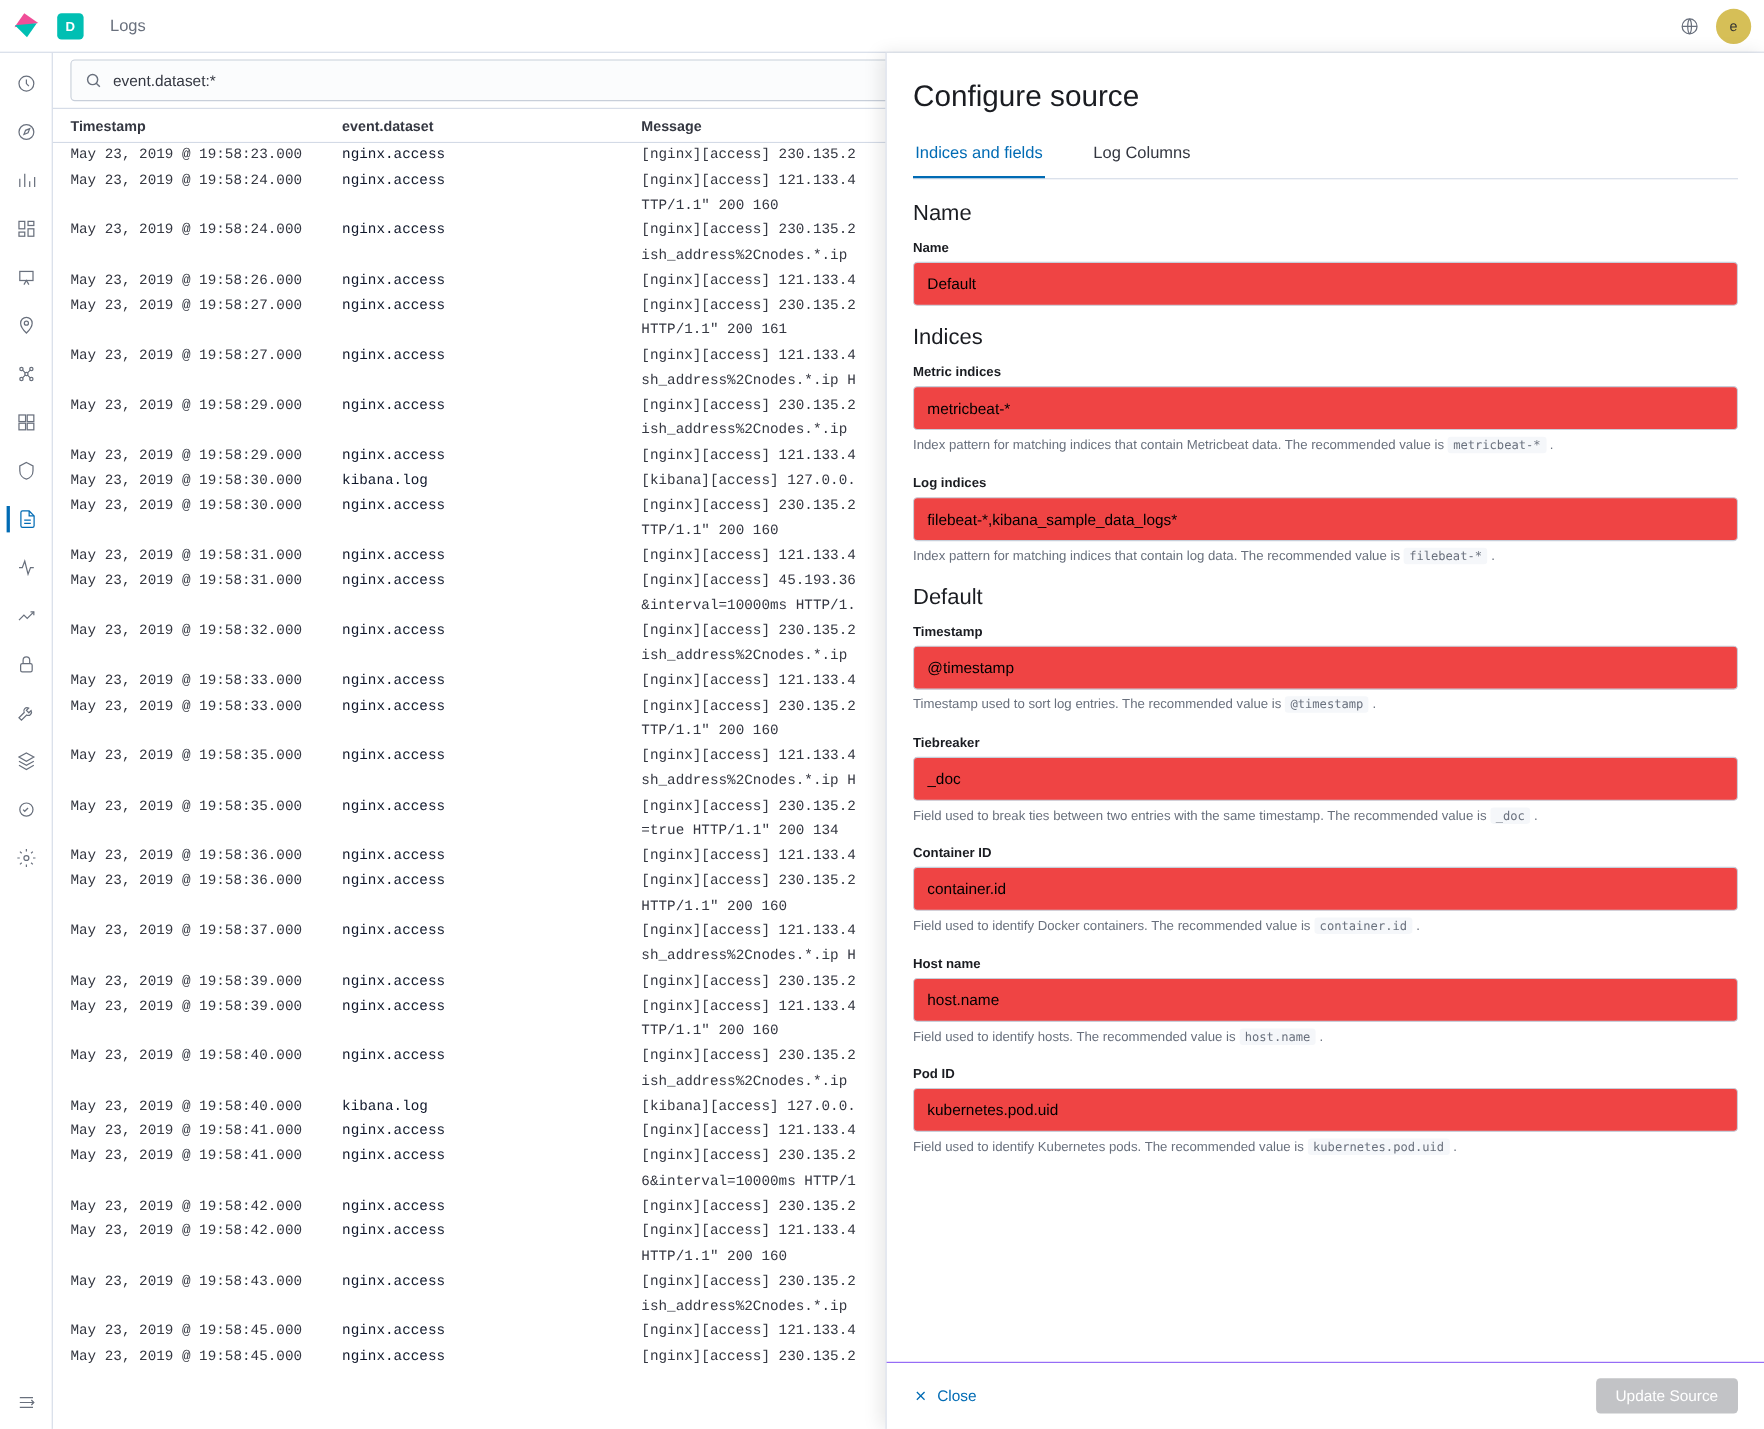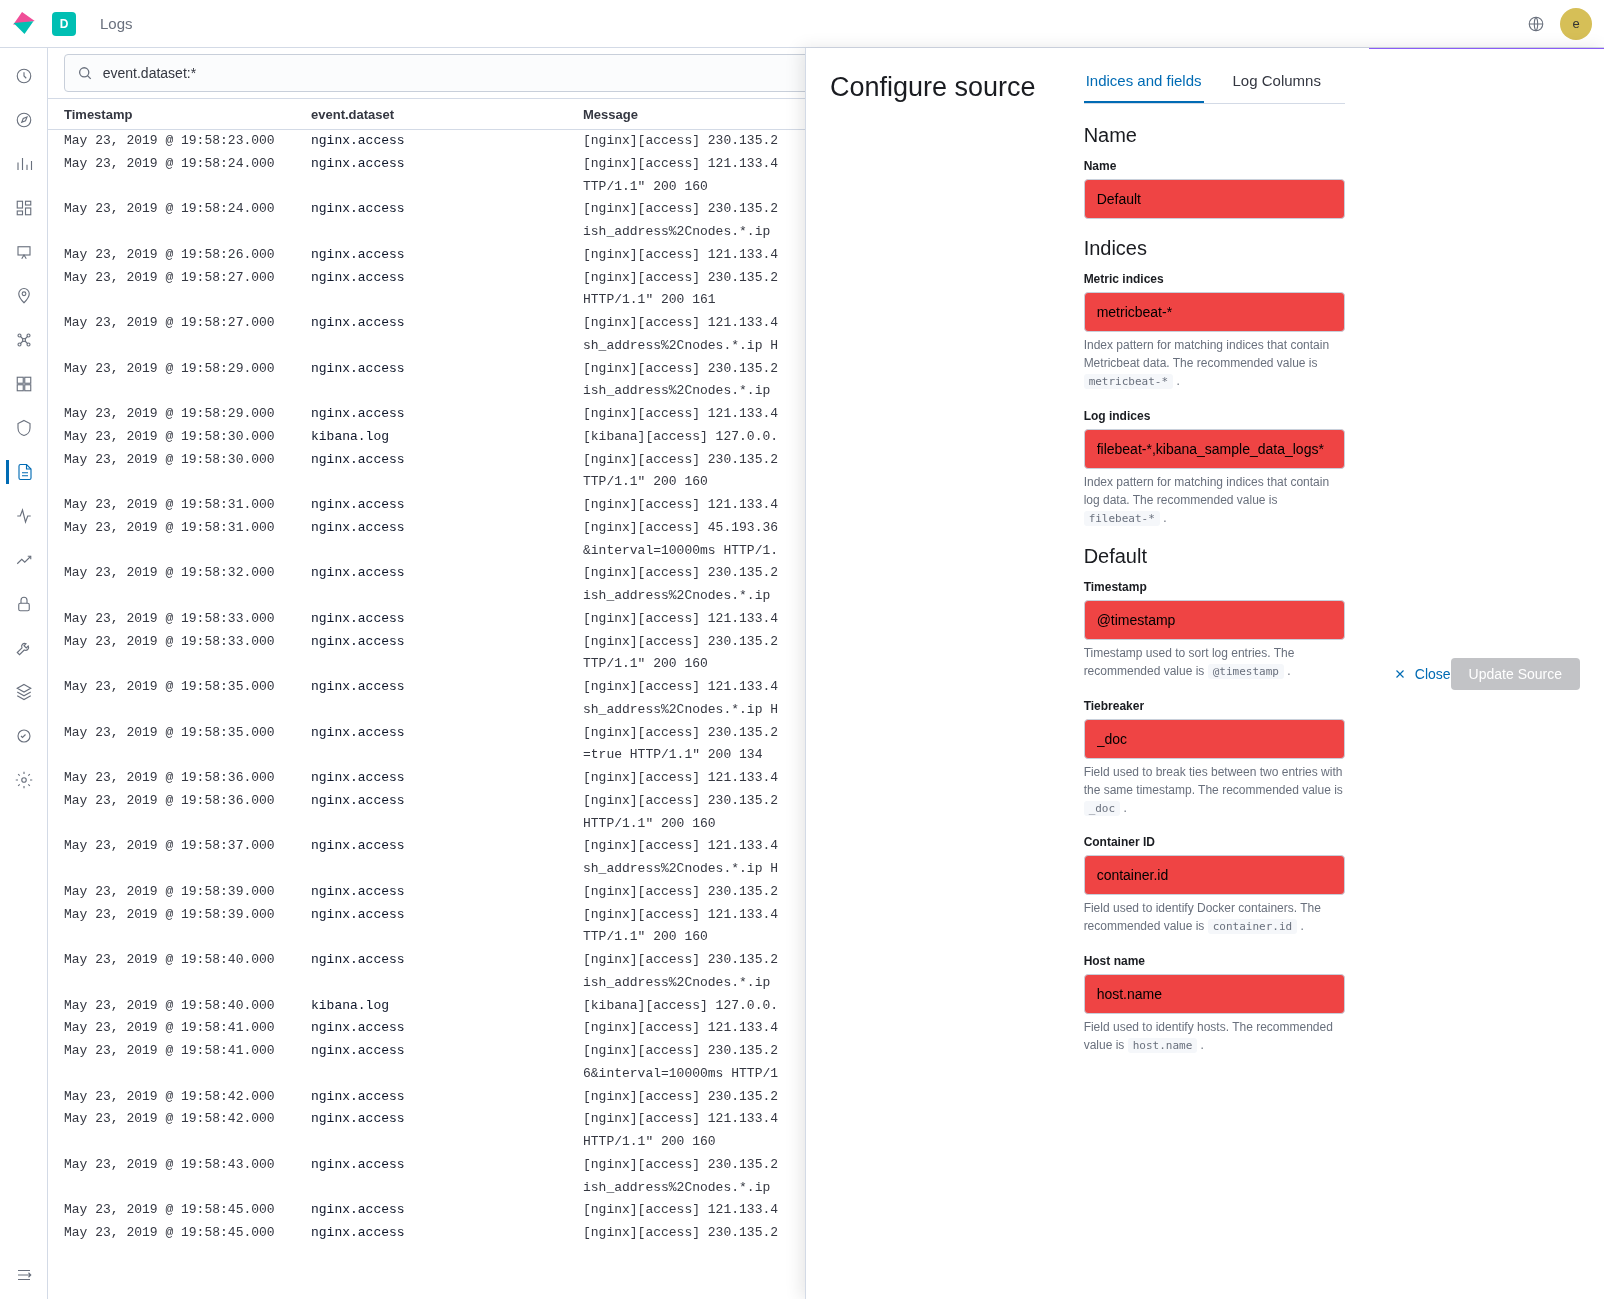--- a/index.html
+++ b/index.html
@@ -27,27 +27,27 @@
 .search-bar .search-box svg { width:16px; height:16px; stroke:#69707d; fill:none; stroke-width:2; margin-right:10px; }
 .search-bar input { border:none; background:transparent; outline:none; font-size:14px; width:100%; font-family:inherit; color:#343741; }
 .cols-header { height:32px; border-top:1px solid #d3dae6; border-bottom:1px solid #d3dae6; display:flex; align-items:center; font-size:13px; font-weight:700; padding-left:16px; }
 .cols-header .c1 { width:247px; }
 .cols-header .c2 { width:272px; }
 .log-rows { flex:1; overflow:hidden; font-family:"SFMono-Regular",Consolas,"Liberation Mono",Menlo,monospace; font-size:13px; padding-left:16px; line-height:1.75; }
 .log-row { display:flex; align-items:flex-start; }
 .log-row .c1 { width:247px; flex:none; color:#343741; white-space:pre; }
 .log-row .c2 { width:272px; flex:none; color:#0f172a; }
 .log-row .c3 { flex:1; color:#343741; overflow:hidden; word-break:break-all; }
-.flyout { position:absolute; right:0; top:48px; bottom:0; width:799px; background:#fff; box-shadow:-4px 0 16px rgba(0,0,0,0.1); display:flex; flex-direction:row; border-left:1px solid #d3dae6; }
+.flyout { position:absolute; right:0; top:48px; bottom:0; width:799px; background:#fff; box-shadow:-4px 0 16px rgba(0,0,0,0.1); display:flex; flex-direction:column; border-left:1px solid #d3dae6; }
 .flyout-header { padding:24px 24px 4px; }
 .flyout-header h1 { font-size:27px; font-weight:400; color:#1a1c21; }
 .flyout-body { flex:1; overflow-y:auto; padding:0 24px 20px; }
 .flyout-body::-webkit-scrollbar { width:10px; }
 .flyout-body::-webkit-scrollbar-thumb { background:#c8cfda; border-radius:5px; }
-.tabs { display:flex; gap:27px; border-bottom:1px solid #d3dae6; margin-bottom:20px; margin-top:12px; }
+.tabs { display:flex; gap:42px; border-bottom:1px solid #d3dae6; margin-bottom:20px; margin-top:12px; }
 .tabs .tab { padding:12px 2px; font-size:15px; color:#343741; cursor:pointer; border-bottom:2px solid transparent; }
 .tabs .tab.active { color:#006bb4; border-bottom-color:#006bb4; font-weight:500; }
 .flyout h2 { font-size:20px; font-weight:400; color:#1a1c21; margin:8px 0 12px; }
 .form-row { margin-bottom:18px; }
 .form-row label { display:block; font-size:12px; font-weight:600; color:#1a1c21; margin-bottom:6px; }
 .form-row input { width:100%; height:40px; border:1px solid #c8cfda; border-radius:4px; padding:0 12px; font-size:14px; background:#ef4444; font-family:inherit; }
 .help { font-size:12px; color:#69707d; margin-top:4px; line-height:1.5; }
 .help code { font-family:"SFMono-Regular",Consolas,monospace; background:#f5f7fa; padding:1px 5px; border-radius:3px; font-size:11px; }
 .flyout-footer { border-top:1px solid #8b5cf6; padding:14px 24px; display:flex; align-items:center; justify-content:space-between; }
 .close-link { color:#006bb4; font-size:14px; cursor:pointer; display:flex; align-items:center; gap:8px; }
@@ -402,20 +402,25 @@
     <div class="form-row">
       <label>Container ID</label>
       <input value="container.id" style="">
       <div class="help"><span>Field used to identify Docker containers. The recommended value is </span><code>container.id</code> .</div>
     </div>
     <div class="form-row">
       <label>Host name</label>
       <input value="host.name" style="">
       <div class="help"><span>Field used to identify hosts. The recommended value is </span><code>host.name</code> .</div>
     </div>
+    <div class="form-row">
+      <label>Pod ID</label>
+      <input value="kubernetes.pod.uid" style="">
+      <div class="help"><span>Field used to identify Kubernetes pods. The recommended value is </span><code>kubernetes.pod.uid</code> .</div>
+    </div>
   </div>
   <div class="flyout-footer">
     <div class="close-link">
       <svg viewBox="0 0 24 24">
           <path d="M18 6L6 18M6 6l12 12"></path>
         </svg>
       <span>Close</span>
     </div>
     <button class="update-btn">Update Source</button>
   </div>

